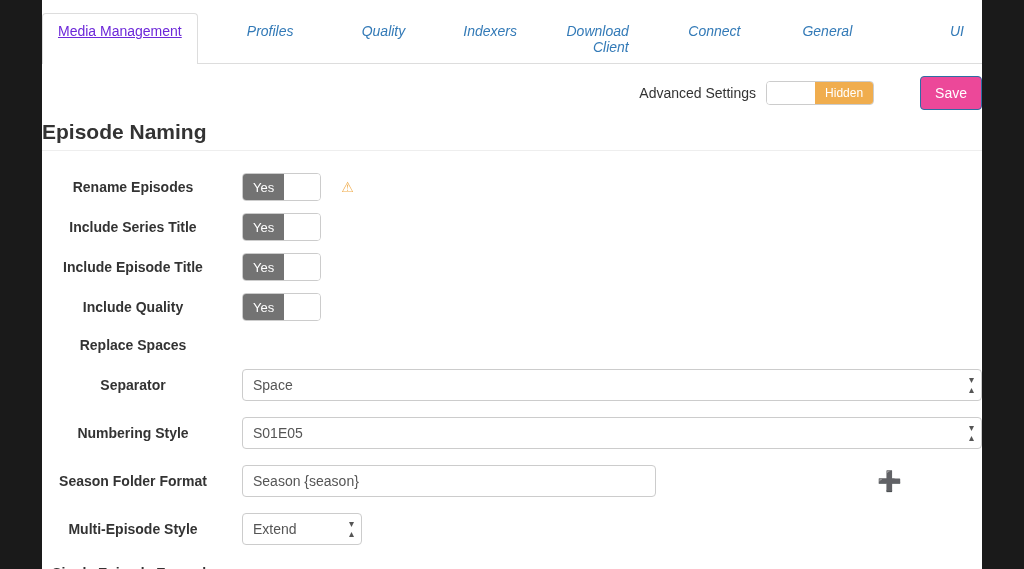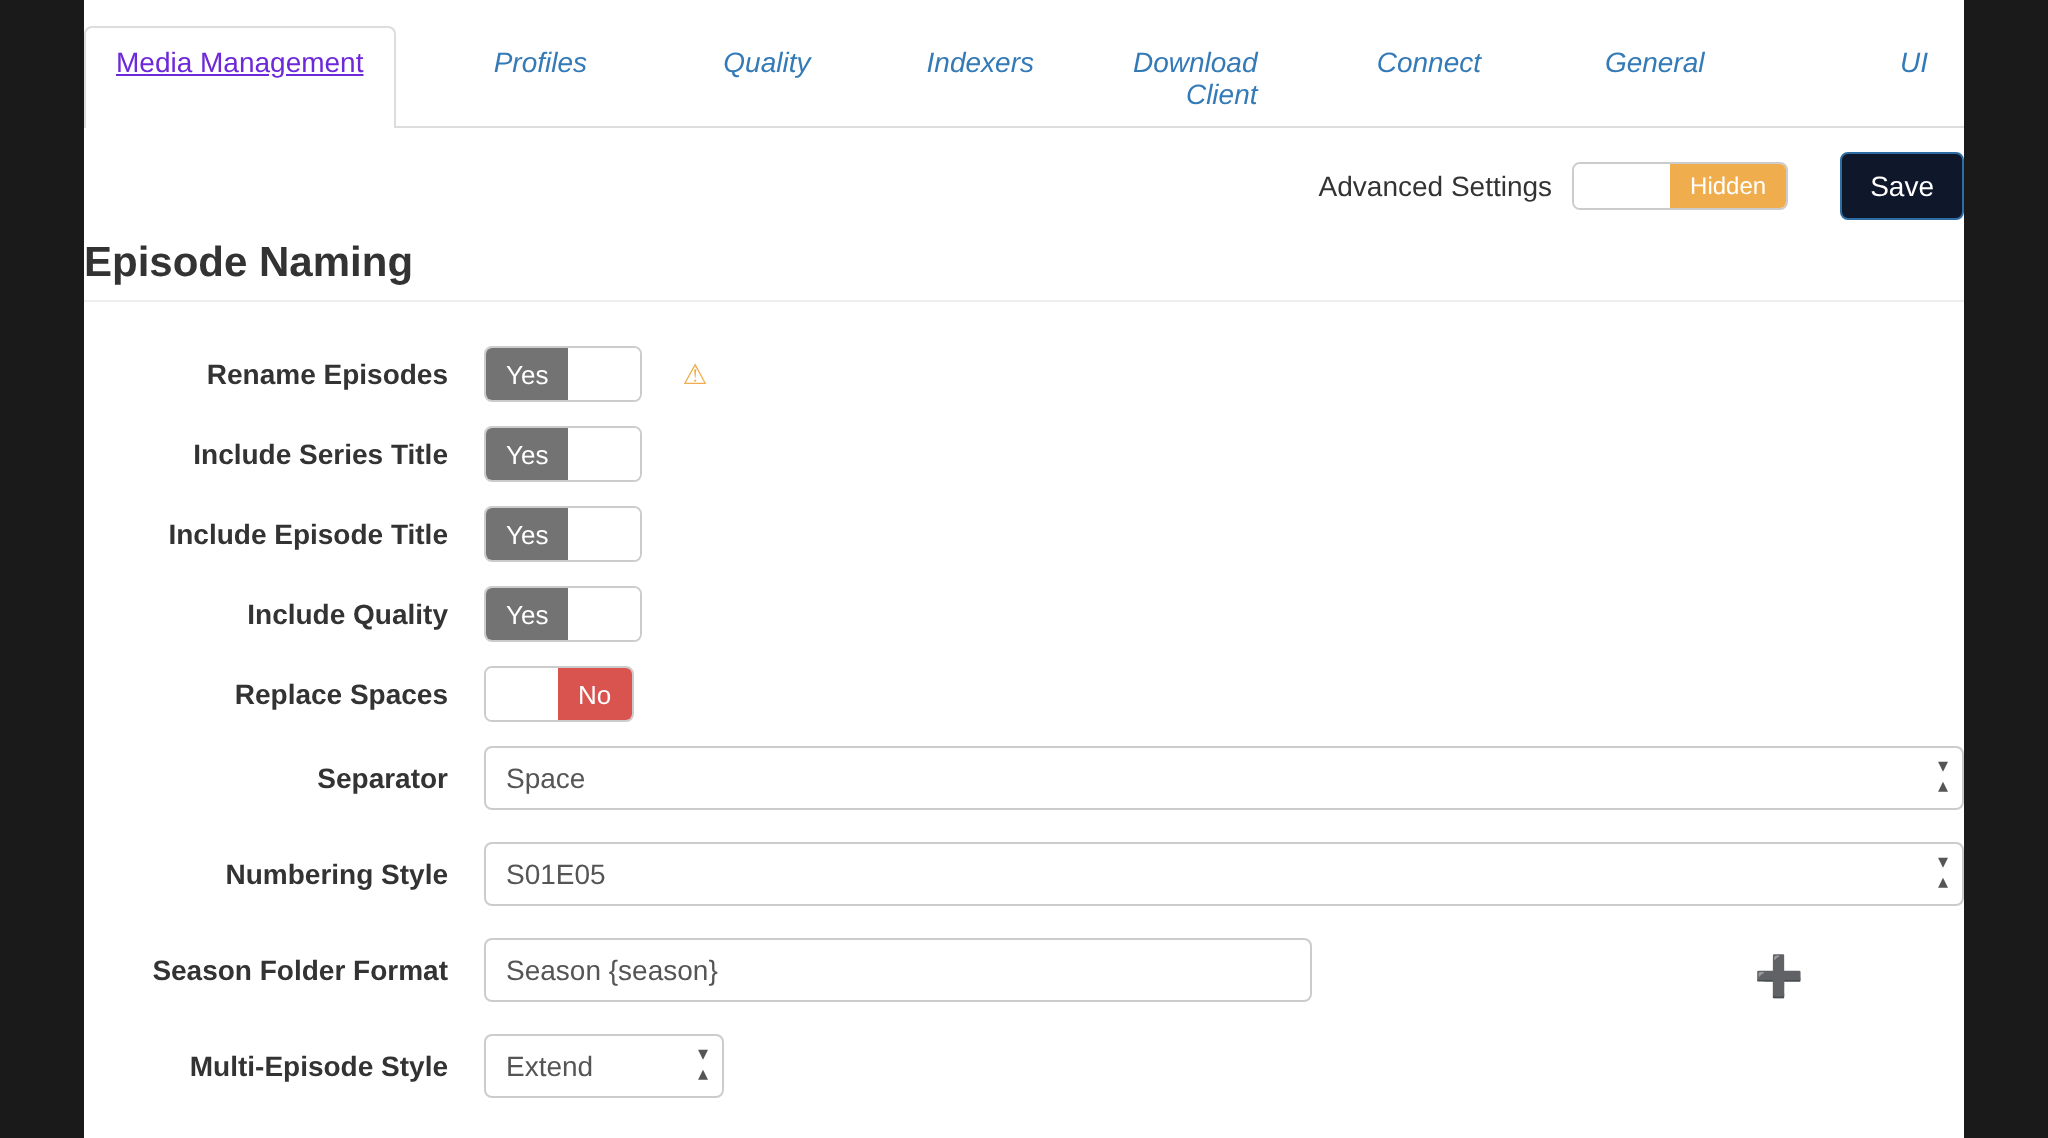--- a/index.html
+++ b/index.html
@@ -80,46 +80,46 @@
     align-items: center;
     justify-content: center;
     padding: 0 10px;
     font-size: 12px;
     min-width: 28px;
     background: #fff;
   }
   .toggle .blank { background: #fff; }
   .toggle .on-orange { background: #f0ad4e; color: #fff; }
   .btn-save {
-    background: #0f172a;
+    background: #ec4899;
     color: #fff;
     border: 1px solid #2e6da4;
     border-radius: 4px;
     padding: 8px 14px;
     font-size: 14px;
     cursor: pointer;
-    margin-left: 20px;
+    margin-left: 40px;
   }
   .section-heading {
     font-size: 21px;
     color: #333;
     font-weight: 700;
     border-bottom: 1px solid #eee;
     padding-bottom: 6px;
     margin: 0 0 22px 0;
   }
   .form-row {
     display: flex;
     align-items: center;
     margin-bottom: 16px;
     min-height: 24px;
   }
   .form-label {
     width: 200px;
-    text-align: right;
+    text-align: center;
     padding-right: 18px;
     font-weight: 700;
     font-size: 14px;
     color: #333;
   }
   .form-control {
     flex: 1;
     display: flex;
     align-items: center;
     gap: 10px;
@@ -156,21 +156,21 @@
     right: 8px;
     top: 50%;
     transform: translateY(-50%);
     pointer-events: none;
     font-size: 10px;
     color: #555;
     line-height: 1;
   }
   .input-with-plus {
     display: flex;
-    align-items: flex-end;
+    align-items: center;
     width: 100%;
     gap: 4px;
   }
   .input-with-plus .form-input { width: 56%; flex: 0 0 56%; }
   .plus-icon {
     font-size: 20px;
     font-weight: bold;
     color: #333;
     cursor: pointer;
     margin-left: auto;
@@ -270,26 +270,20 @@
       <div class="form-control">
         <span class="row-toggle">
           <span class="yes-on">Yes</span>
           <span class="blank"></span>
         </span>
       </div>
     </div>
 
     <div class="form-row tight">
       <div class="form-label">Replace Spaces</div>
-      <div class="form-control">
-        <span class="row-toggle">
-          <span class="blank"></span>
-          <span class="no-on">No</span>
-        </span>
-      </div>
     </div>
 
     <div class="form-row">
       <div class="form-label">Separator</div>
       <div class="form-control">
         <div class="select-wrap">
           <select class="form-input">
             <option>Space</option>
           </select>
           <span class="select-caret">▾<br>▴</span>

